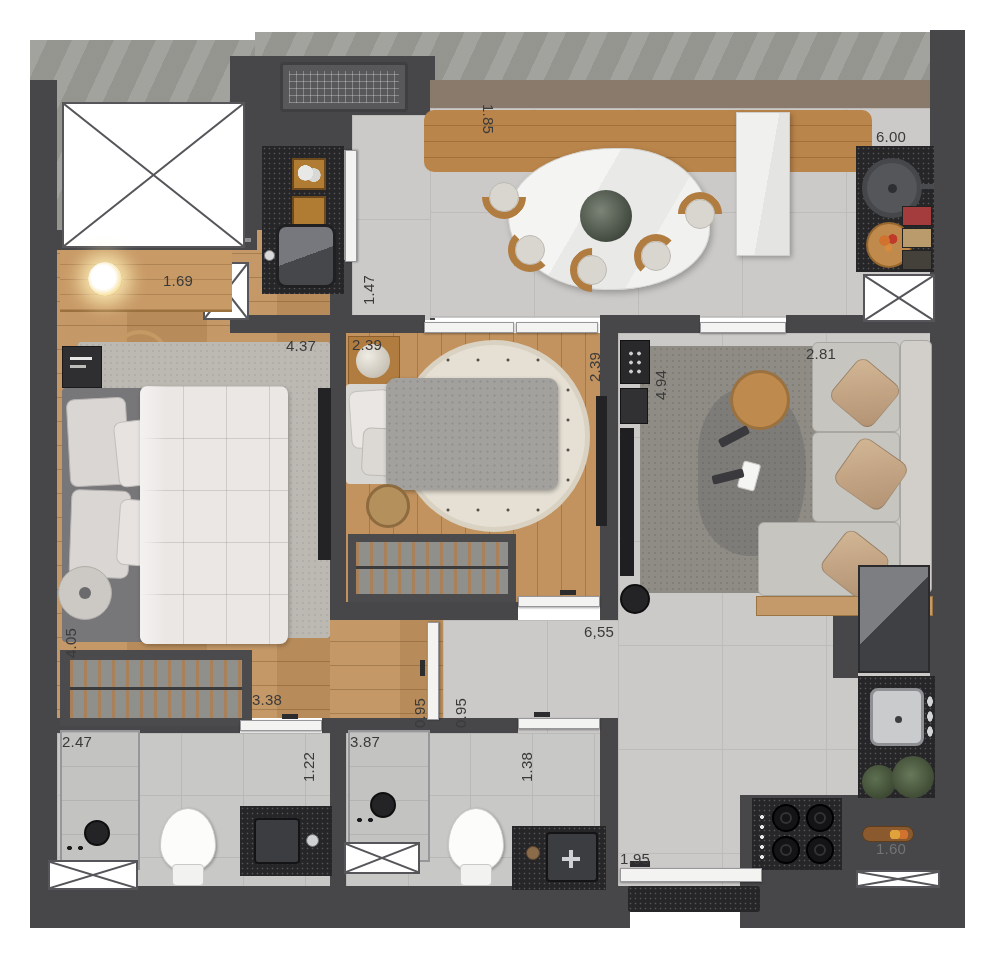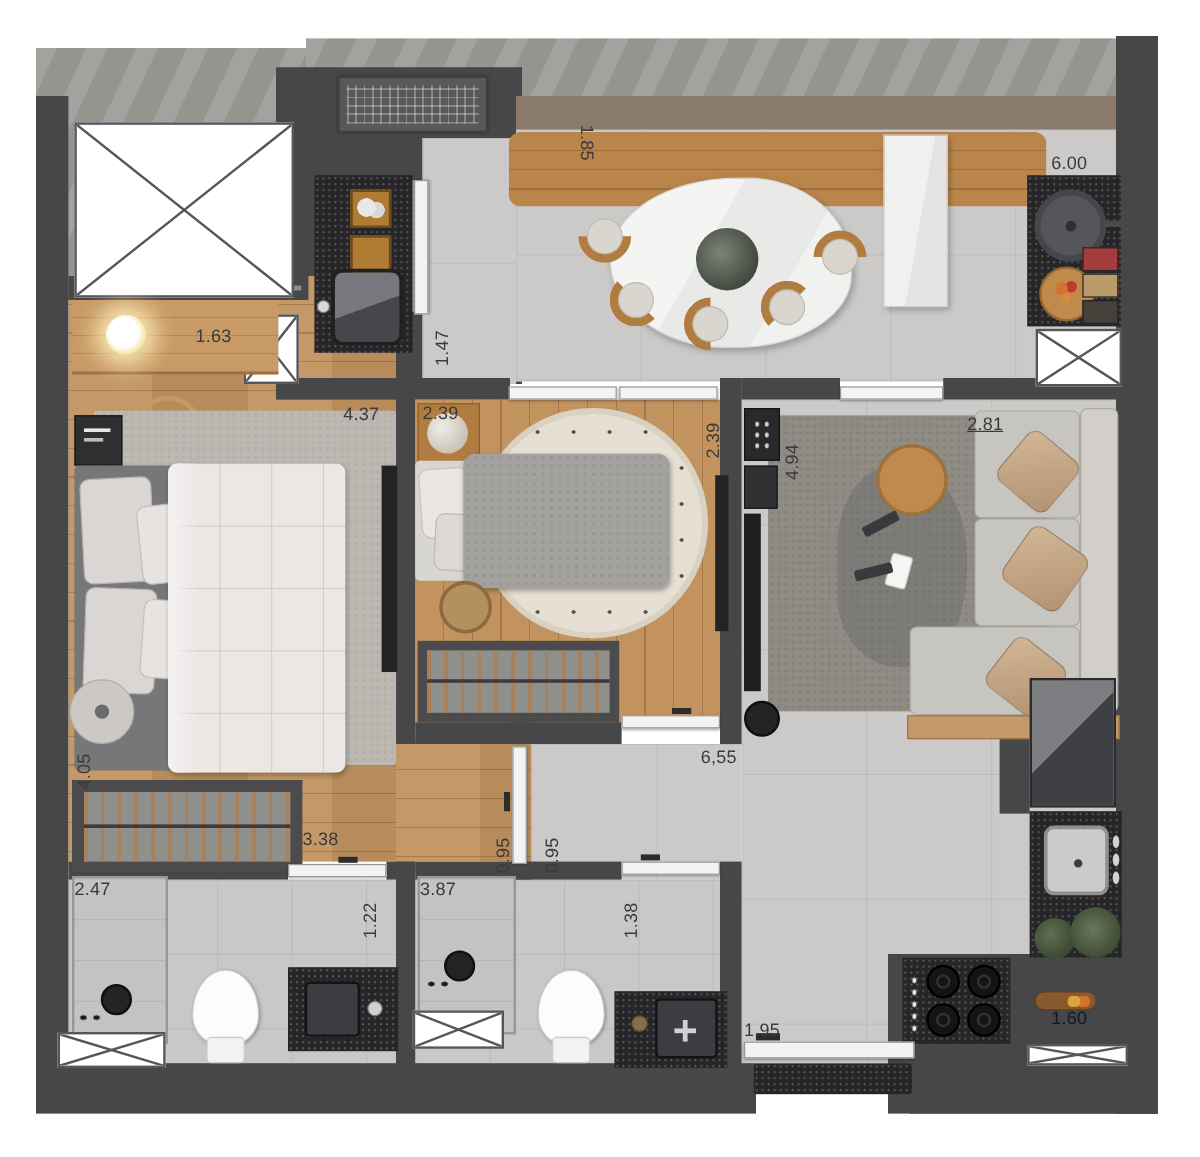--- a/index.html
+++ b/index.html
@@ -291,32 +291,32 @@
   <div class="door-h" style="left:240px;top:720px;width:82px;"></div>
   <div class="handle" style="left:282px;top:714px;width:16px;height:5px;"></div>
   <div class="door-h" style="left:518px;top:718px;width:82px;"></div>
   <div class="handle" style="left:534px;top:712px;width:16px;height:5px;"></div>
   <div class="door-h" style="left:620px;top:868px;width:142px;height:14px;"></div>
   <div class="handle" style="left:630px;top:861px;width:20px;height:6px;"></div>
   <div class="abs speckle" style="left:628px;top:886px;width:132px;height:26px;border-radius:3px;"></div>
 
   <span class="dim vd" style="left:497px;top:104px;">1.85</span>
   <span class="dim" style="left:876px;top:128px;">6.00</span>
-  <span class="dim" style="left:163px;top:272px;">1.63</span>
+  <span class="dim" style="left:163px;top:272px;">1.69</span>
   <span class="dim v" style="left:360px;top:305px;">1.47</span>
   <span class="dim" style="left:286px;top:337px;">4.37</span>
   <span class="dim" style="left:352px;top:336px;">2.39</span>
   <span class="dim v" style="left:586px;top:382px;">2.39</span>
   <span class="dim v" style="left:652px;top:400px;">4.94</span>
-  <span class="dim" style="left:806px;top:345px;text-decoration:underline;">2.81</span>
+  <span class="dim" style="left:806px;top:345px;">2.81</span>
   <span class="dim v" style="left:62px;top:658px;">4.05</span>
   <span class="dim" style="left:252px;top:691px;">3.38</span>
   <span class="dim" style="left:584px;top:623px;">6,55</span>
   <span class="dim v" style="left:411px;top:728px;">0.95</span>
   <span class="dim v" style="left:452px;top:728px;">0.95</span>
   <span class="dim" style="left:62px;top:733px;">2.47</span>
   <span class="dim v" style="left:300px;top:782px;">1.22</span>
   <span class="dim" style="left:350px;top:733px;">3.87</span>
   <span class="dim v" style="left:518px;top:782px;">1.38</span>
   <span class="dim" style="left:620px;top:850px;">1.95</span>
-  <span class="dim" style="left:876px;top:840px;color:#0f172a;">1.60</span>
+  <span class="dim" style="left:876px;top:840px;color:#737373;">1.60</span>
 
 </div>
 
 </body></html>

